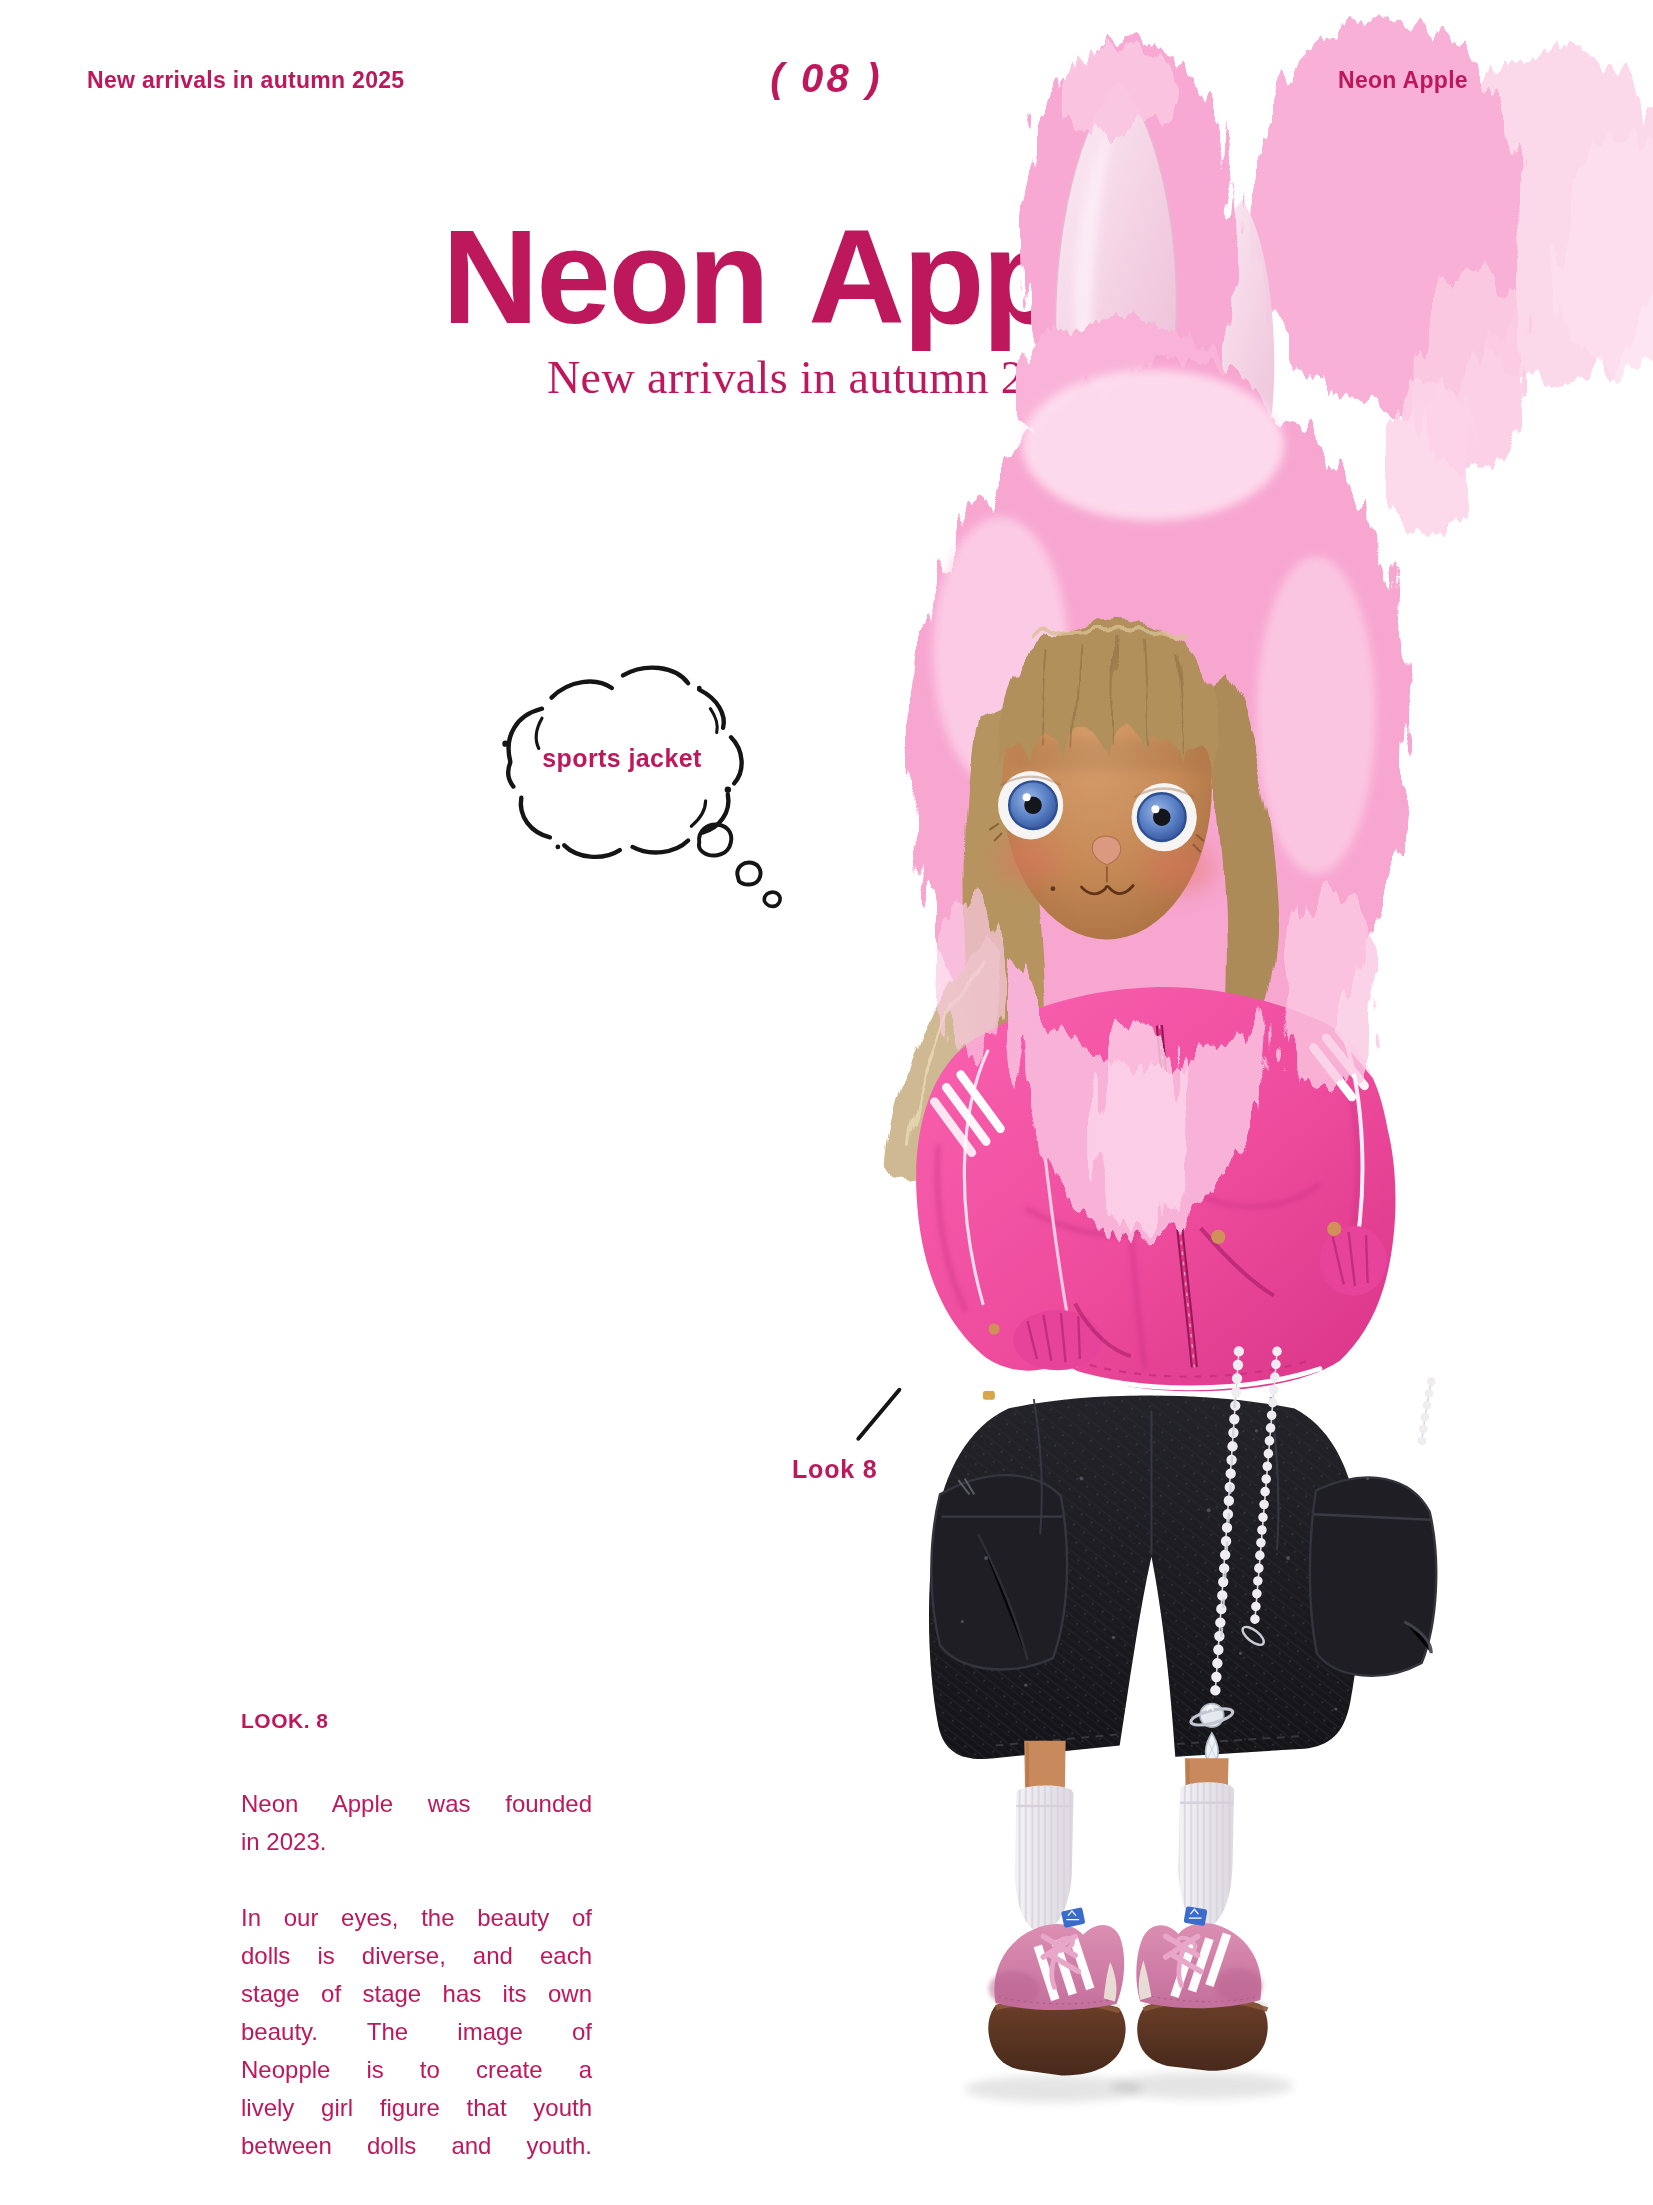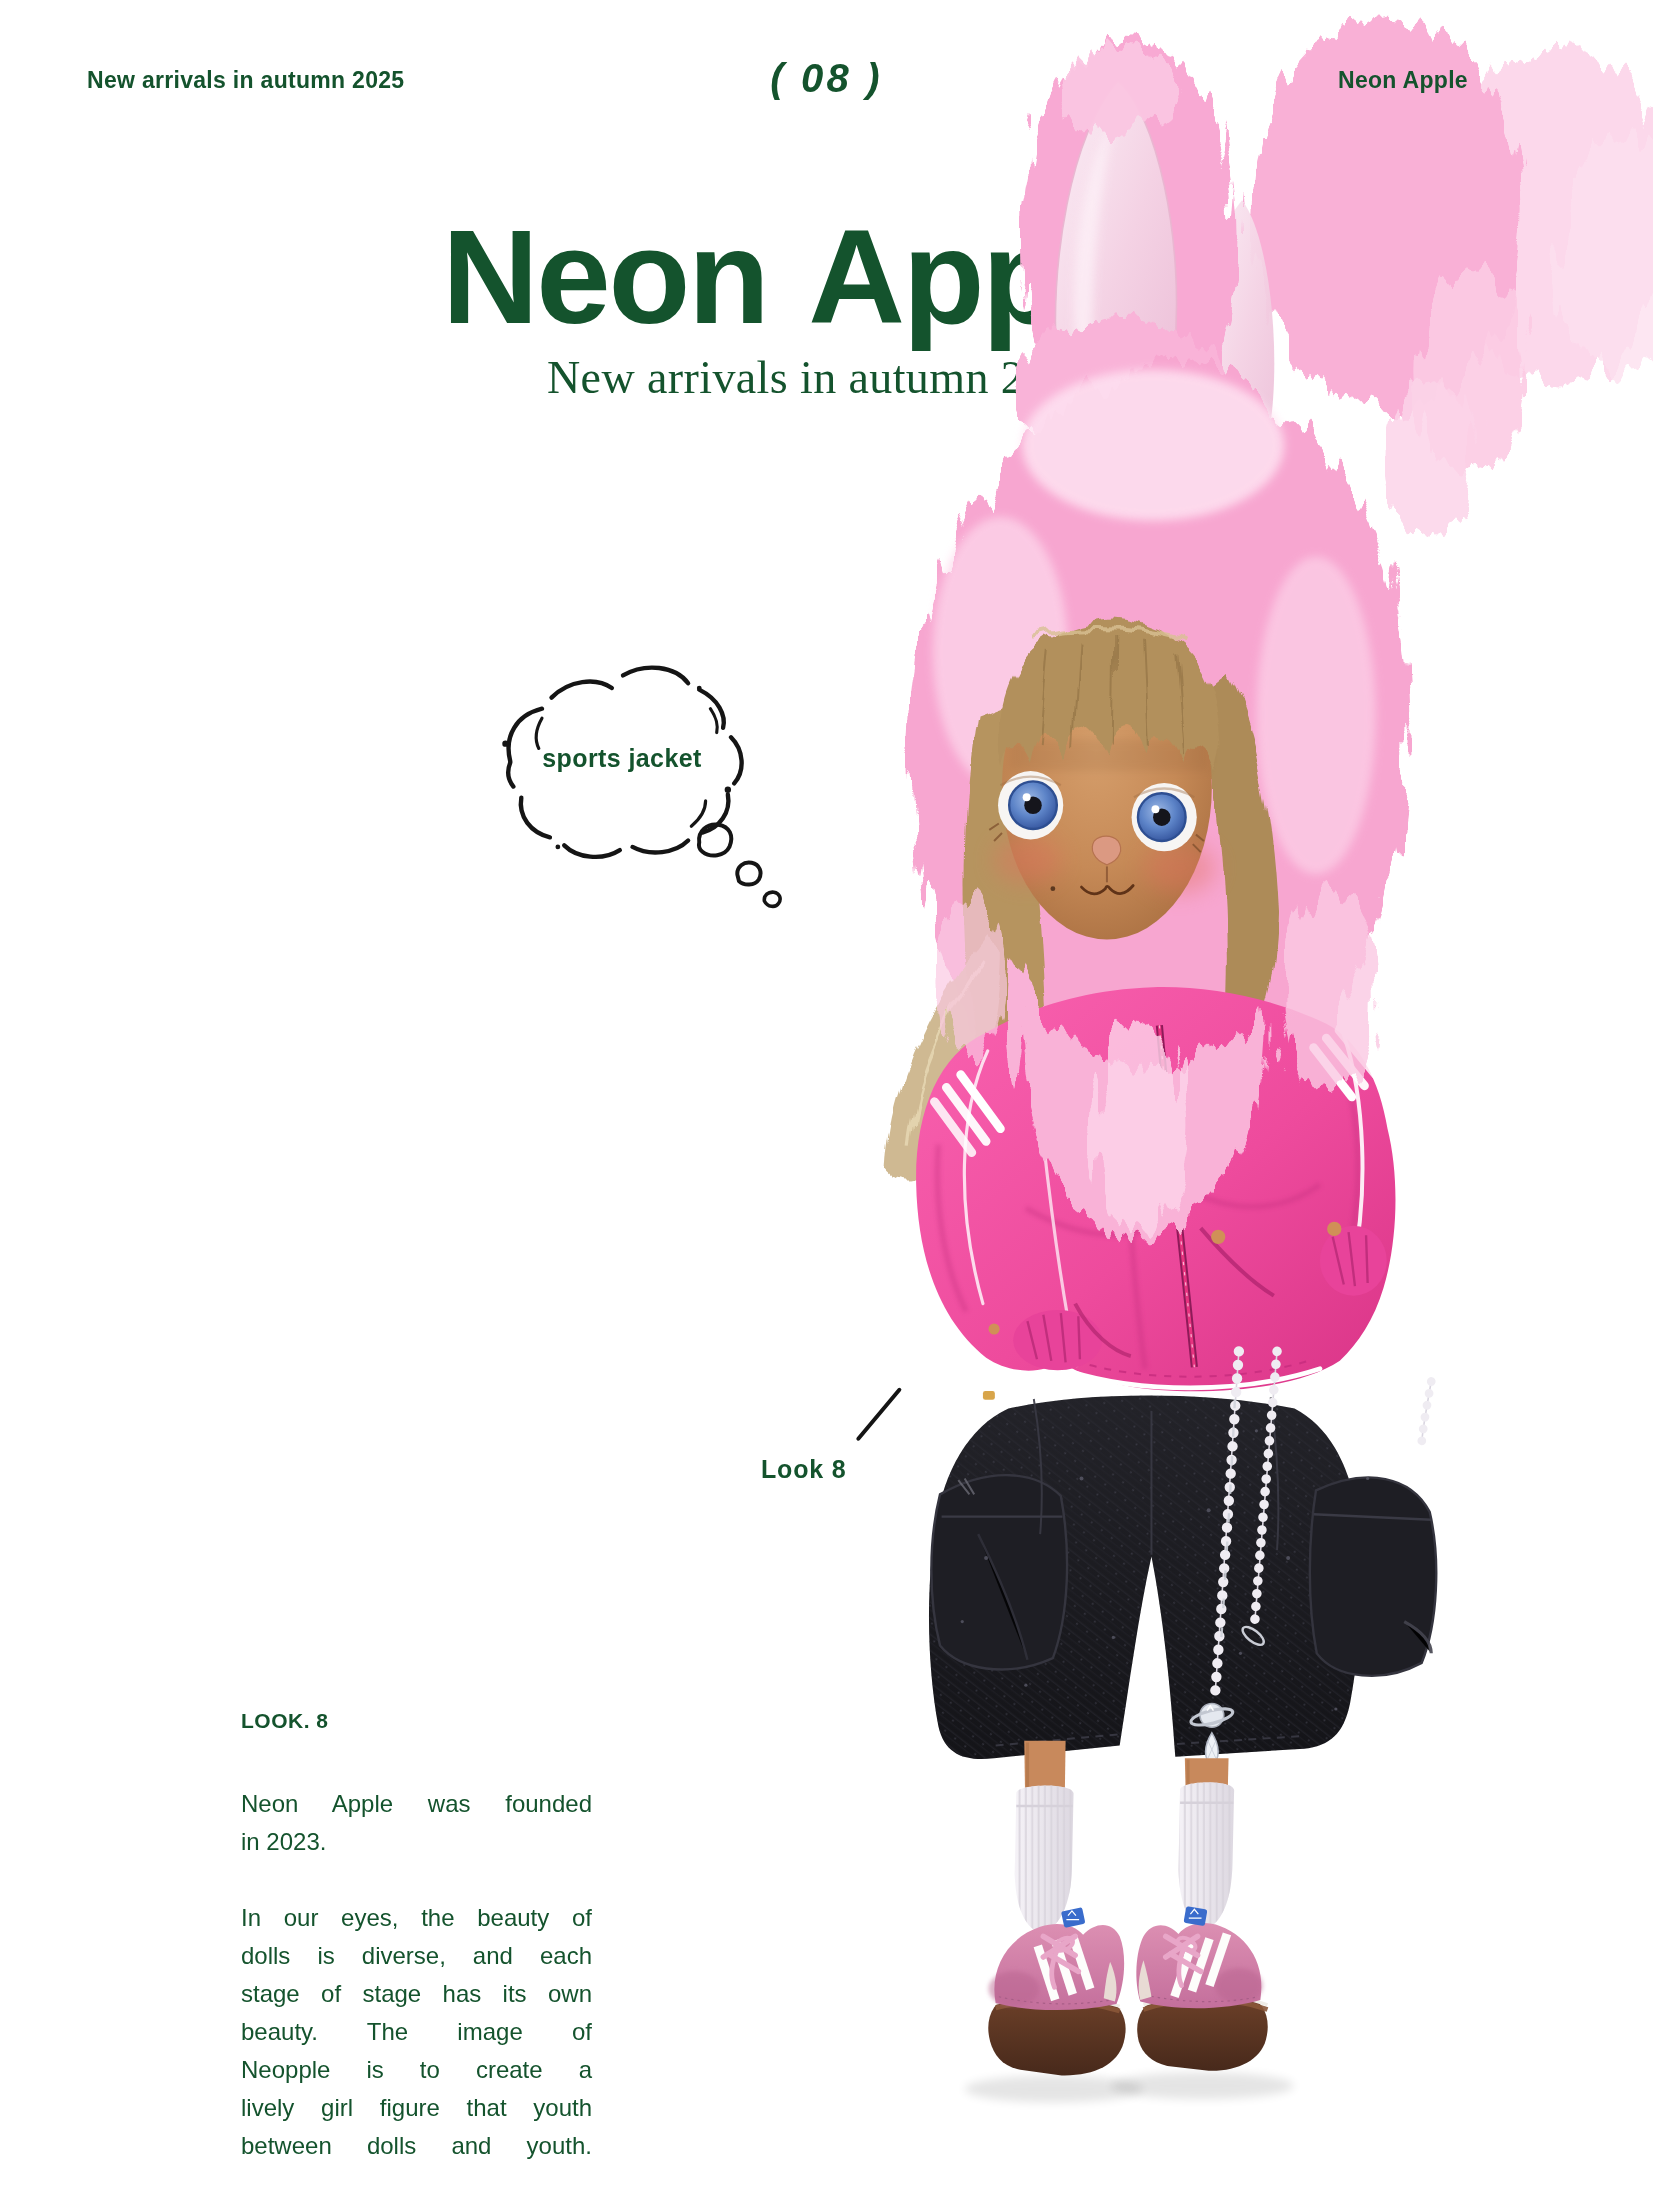--- a/index.html
+++ b/index.html
@@ -1,17 +1,17 @@
 <!DOCTYPE html>
 <html style="font-size:12.7px"><head>
 <meta charset="utf-8">
 <style>
   html,body{margin:0;padding:0;background:#ffffff;}
   .page{position:relative;width:1654px;height:2205px;background:#ffffff;overflow:hidden;
-        font-family:"Liberation Sans", sans-serif;color:#14532d;text-decoration:underline;}
+        font-family:"Liberation Sans", sans-serif;color:#be185d;text-decoration:underline;}
   .abs{position:absolute;}
 
   
   .hdr{font-weight:700;font-size:23px;letter-spacing:0.3px;z-index:8;white-space:nowrap;}
   .hdr-left{left:87px;top:67px;}
   .hdr-right{left:1338px;top:67px;}
   .page-num{left:731px;top:56px;width:191px;text-align:center;font-weight:700;font-style:italic;
             font-size:40px;letter-spacing:3.2px;z-index:8;}
 
   
@@ -22,21 +22,21 @@
 
   
   .doll{left:819px;top:0;width:835px;height:2205px;z-index:5;}
 
   
   .bubble{left:475px;top:642px;width:350px;height:278px;z-index:8;}
   .bubble-label{position:absolute;left:0;top:102px;width:294px;text-align:center;
                 font-weight:700;font-size:25px;letter-spacing:0.4px;}
 
   
-  .look{left:761px;top:1455px;font-weight:700;font-size:25px;letter-spacing:0.8px;z-index:8;white-space:nowrap;}
+  .look{left:792px;top:1455px;font-weight:700;font-size:25px;letter-spacing:0.8px;z-index:8;white-space:nowrap;}
   .slash{left:852px;top:1385px;width:60px;height:60px;z-index:8;}
 
   
   .article{left:241px;top:1709px;width:355px;z-index:8;}
   .article h3{margin:0 0 52px 0;font-size:21px;font-weight:700;letter-spacing:0.5px;}
   .p{font-size:24px;line-height:38px;margin:0 4px 38px 0;}
   .jline{text-align:justify;text-align-last:justify;}
   .lline{text-align:left;}
 </style>
 </head>

